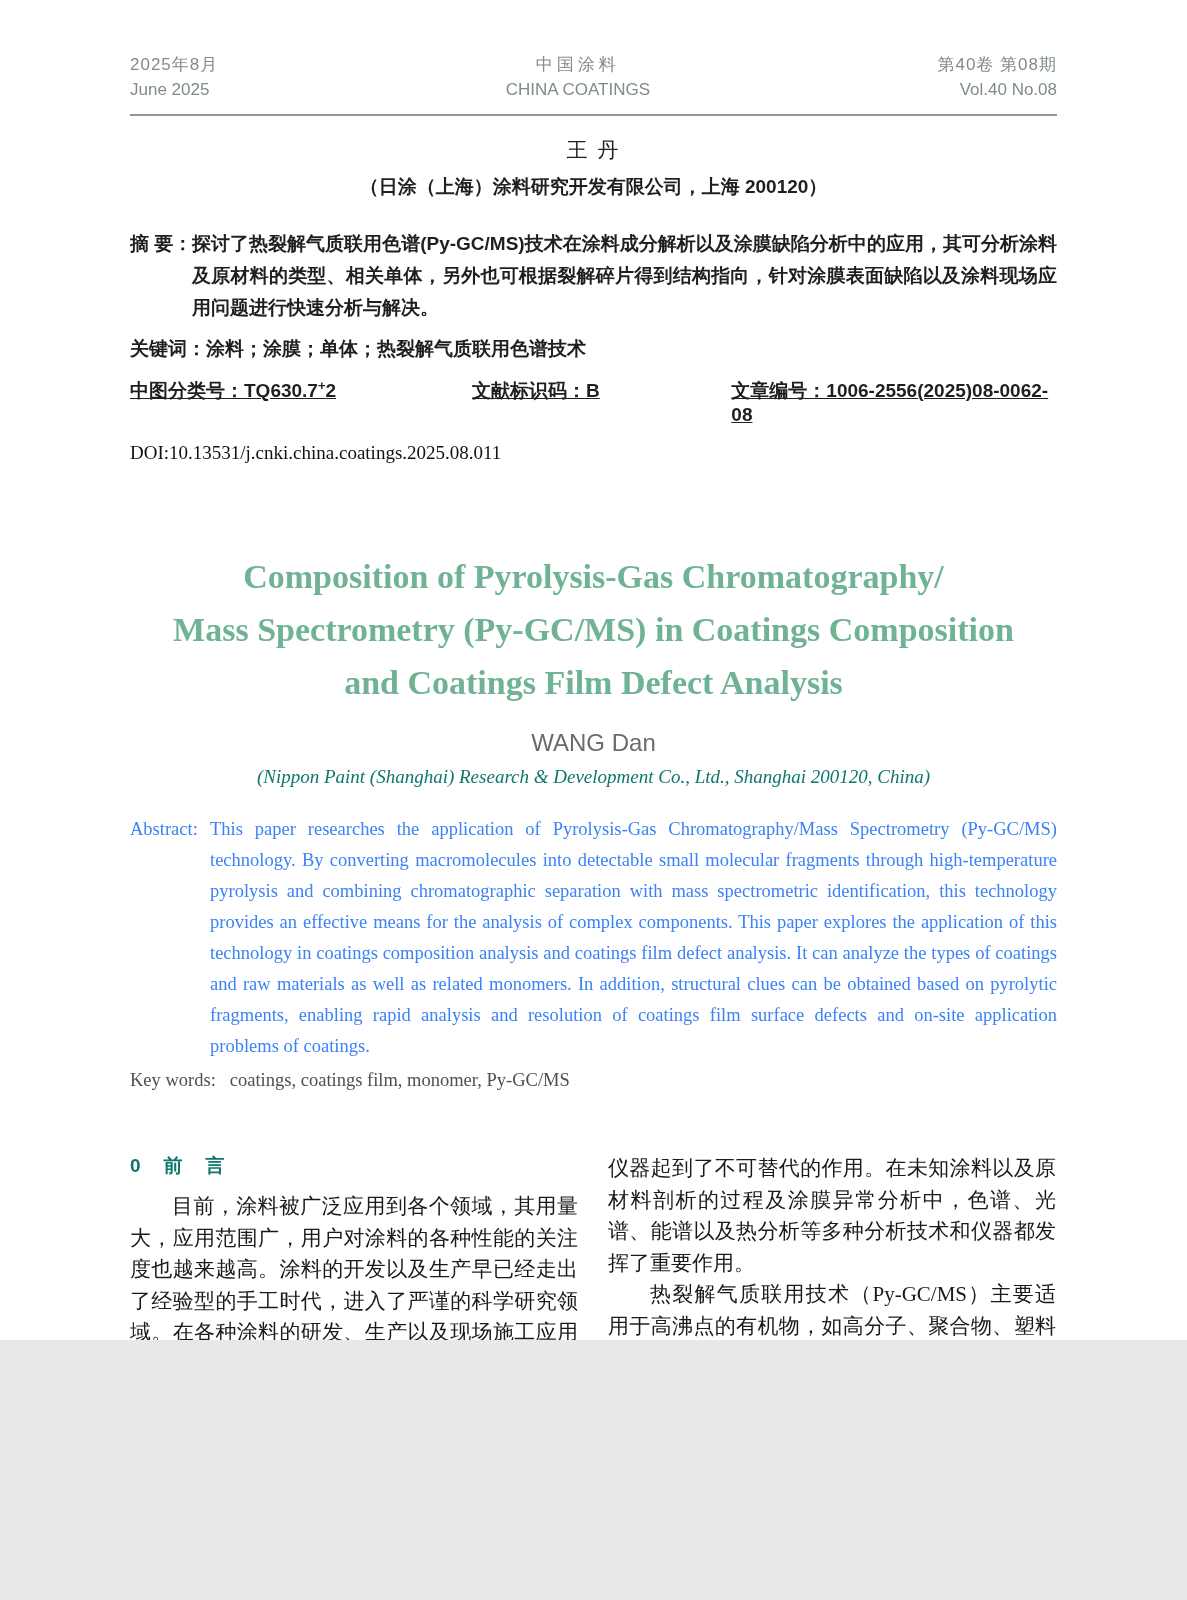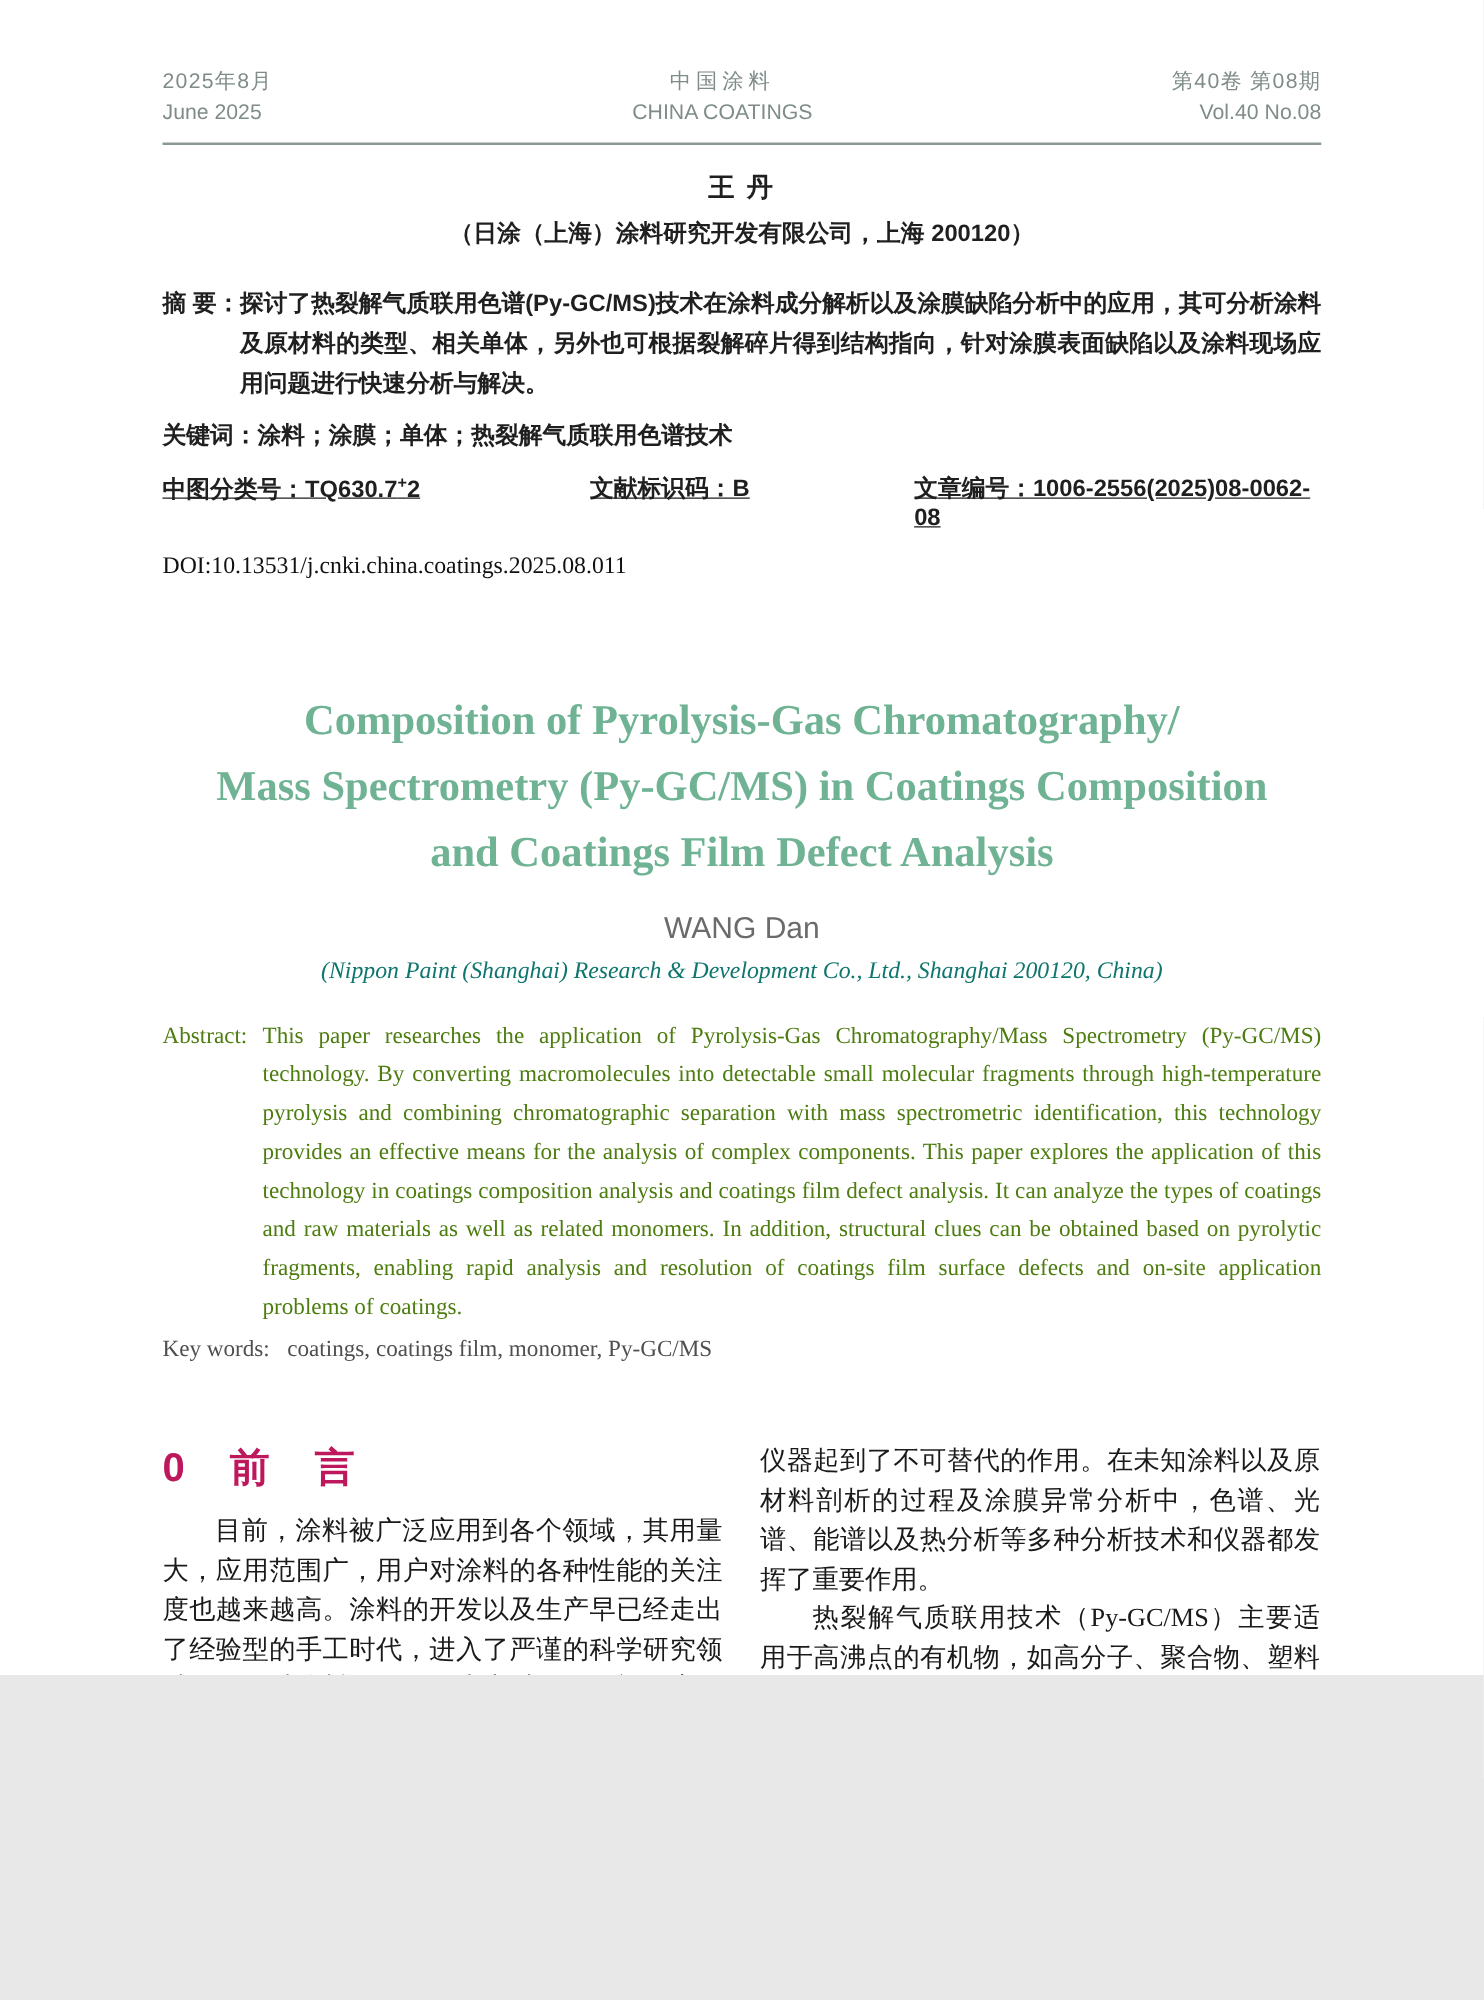--- a/index.html
+++ b/index.html
@@ -26,21 +26,21 @@
   .jh-col.right  { text-align: right; }
   .jh-cn { letter-spacing: 4px; }
   .jh-col.left .jh-cn, .jh-col.right .jh-cn { letter-spacing: 1px; }
 
   
   .cn-title {
     margin: 138px 0 0 0; text-align: center;
     color: #6fb394; font-weight: bold;
     font-size: 46px; line-height: 66px; letter-spacing: 6px;
   }
-  .author-cn { margin-top: 20px; text-align: center; font-size: 21px; font-weight: bold; letter-spacing: 2px; }
+  .author-cn { margin-top: 20px; text-align: center; font-size: 21px; font-weight: normal; letter-spacing: 2px; }
   .affiliation-cn { margin-top: 10px; text-align: center; font-size: 19px; font-weight: bold; }
 
   
   .abstract-cn {
     margin-top: 28px; position: relative; padding-left: 62px;
     font-size: 19px; font-weight: bold; line-height: 32px; text-align: justify;
   }
   .abstract-cn .lab { position: absolute; left: 0; top: 0; }
   .keywords-cn { margin-top: 10px; font-size: 19px; font-weight: bold; line-height: 30px; }
   .class-row { margin-top: 14px; font-size: 19px; font-weight: bold; display: flex; text-decoration: underline; }
@@ -55,31 +55,31 @@
     color: #6fb394; font-weight: bold;
     font-family: "Liberation Serif", serif;
     font-size: 34px; line-height: 53px;
   }
   .en-author { margin-top: 20px; text-align: center; font-size: 24px; color: #6b6b6b; }
   .en-affil  { margin-top: 9px; text-align: center; font-size: 19px; color: #0f766e;
                font-family: "Liberation Serif", serif; font-style: italic; }
 
   .en-abstract {
     margin-top: 26px; position: relative; padding-left: 80px;
-    font-family: "Liberation Serif", serif; color: #4d7c0f;
+    font-family: "Liberation Serif", serif; color: #3b82f6;
     font-size: 18.5px; line-height: 31px; text-align: justify;
   }
   .en-abstract .lab { position: absolute; left: 0; top: 0; }
   .en-keywords { margin-top: 8px; font-family: "Liberation Serif", serif; color: #4f4f4f; font-size: 18.5px; }
   .en-keywords .lab { margin-right: 14px; }
 
   
   .body-section { margin-top: 62px; display: flex; gap: 30px; }
   .bcol { width: 448px; }
-  .sec-heading { margin: 0 0 12px 0; color: #be185d; font-size: 32px; font-weight: bold; letter-spacing: 2px; }
+  .sec-heading { margin: 0 0 12px 0; color: #0f766e; font-size: 19px; font-weight: bold; letter-spacing: 2px; }
   .bcol p {
     margin: 0; font-family: "Liberation Serif", serif;
     font-size: 21px; line-height: 31.5px; text-align: justify; color: #1a1a1a;
   }
   .p-indent { text-indent: 2em; }
 </style>
 </head>
 <body>
 
 <div class="page">

